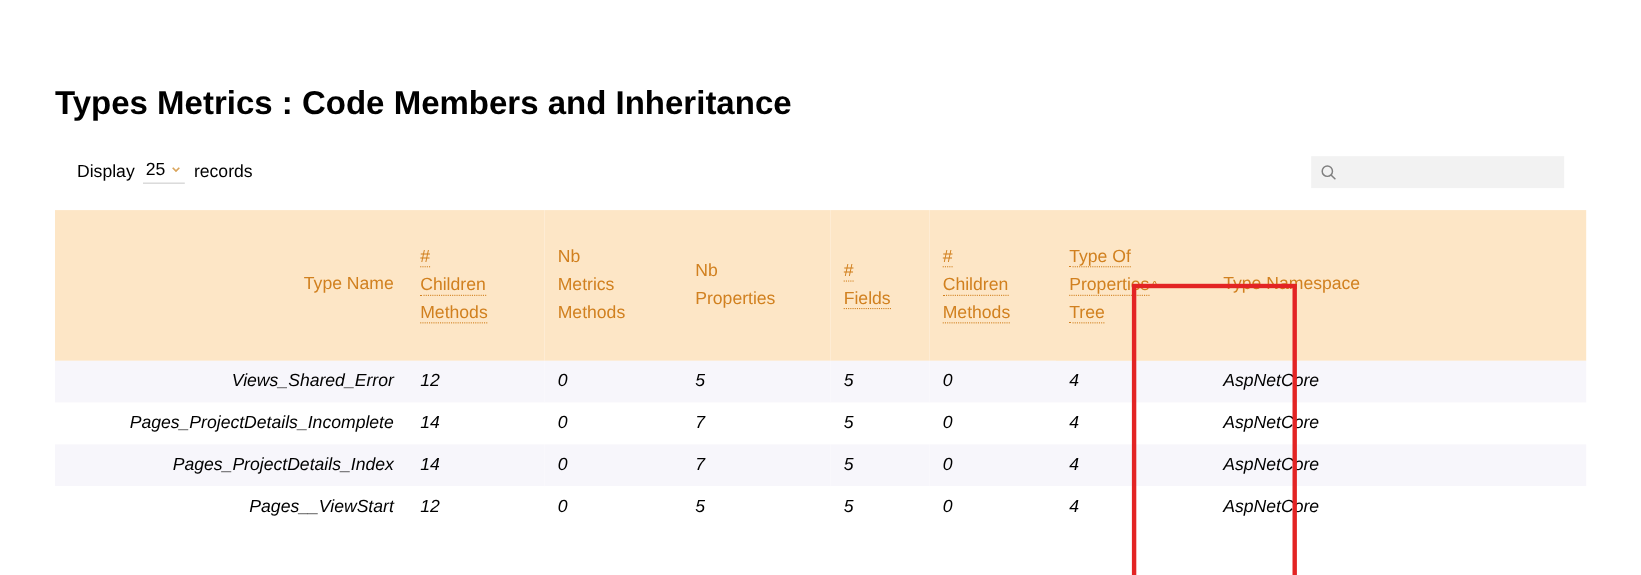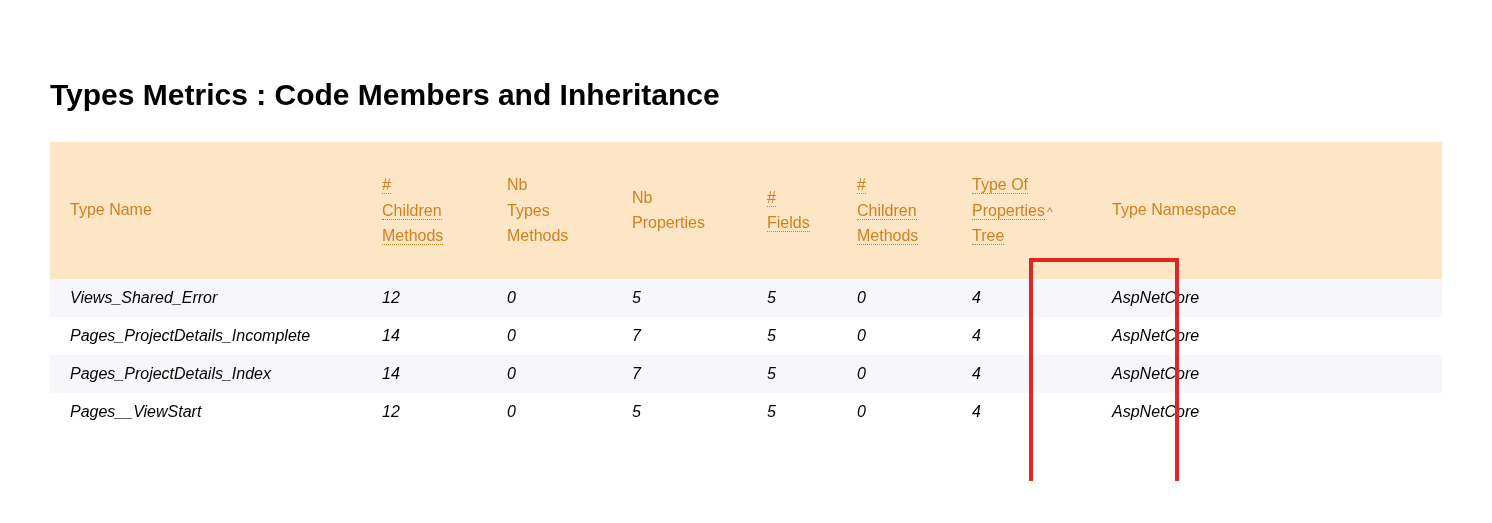--- a/index.html
+++ b/index.html
@@ -65,21 +65,21 @@
     thead th .dotted { border-bottom: 1px dotted #d1801f; }
     thead th .sort-ind { font-size: 12px; margin-left: 2px; }
     tbody td {
       padding: 10px 12px;
       font-size: 16px;
       color: #000;
       font-style: italic;
     }
     tbody tr:nth-child(odd) { background: #f7f6fb; }
     tbody tr:nth-child(even) { background: #fff; }
-    .col-typename { width: 320px; padding-left: 20px !important; }
+    .col-typename { width: 320px; padding-left: 20px !important; text-align: right; }
     .col-instance { width: 125px; }
     .col-static { width: 125px; }
     .col-props { width: 135px; }
     .col-fields { width: 90px; }
     .col-children { width: 115px; }
     .col-depth { width: 140px; }
     .col-namespace { }
     .highlighted-col {
       position: relative;
     }
@@ -94,36 +94,59 @@
     }
     .table-wrap { position: relative; }
     .lh { line-height: 1.6; }
   </style>
 </head>
 <body>
 
 <div class="table-wrap">
   <h1 class="page-title">Types Metrics : Code Members and Inheritance</h1>
 
+  <div class="controls-row">
+    <div class="display-control">
+      <span>Display</span>
+      <span class="display-select">
+        <span>25</span>
+        <span class="chevron-down">
+          <svg width="12" height="12" viewBox="0 0 24 24" fill="none" stroke="#d9a45b" stroke-width="3">
+              <polyline points="6 9 12 15 18 9"></polyline>
+            </svg>
+        </span>
+      </span>
+      <span>records</span>
+    </div>
+    <div class="search-box">
+      <span class="icon">
+        <svg width="16" height="16" viewBox="0 0 24 24" fill="none" stroke="#808080" stroke-width="2">
+            <circle cx="10" cy="10" r="7"></circle>
+            <line x1="21" y1="21" x2="15" y2="15"></line>
+          </svg>
+      </span>
+      <input class="search-input" type="text" placeholder="" style="">
+    </div>
+  </div>
 
   <table>
     <thead>
       <tr>
         <th class="col-typename"><span>Type Name</span></th>
         <th class="col-instance">
           <div class="lh">
             <span class="dotted">#</span><br>
             <span class="dotted">Children</span><br>
             <span class="dotted">Methods</span>
           </div>
         </th>
         <th class="col-static">
           <div class="lh">
             <span>Nb</span><br>
-            <span>Types</span><br>
+            <span>Metrics</span><br>
             <span>Methods</span>
           </div>
         </th>
         <th class="col-props">
           <div class="lh">
             <span>Nb</span><br>
             <span>Properties</span>
           </div>
         </th>
         <th class="col-fields">

